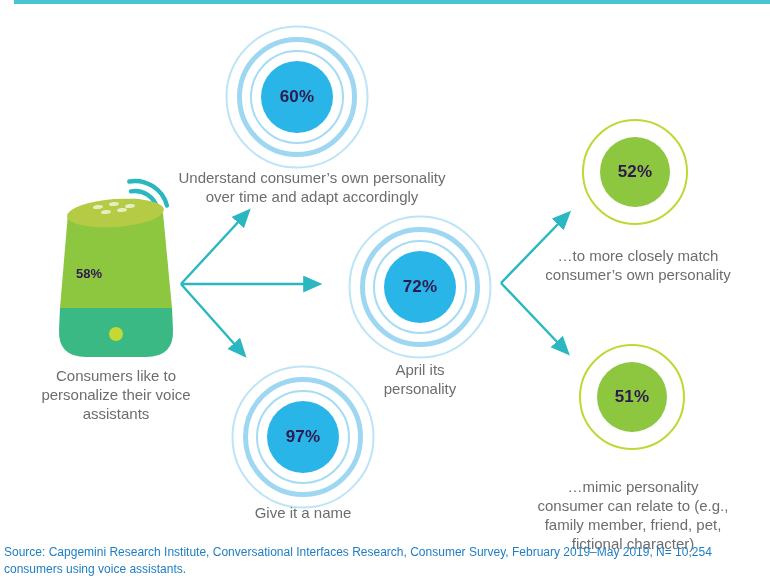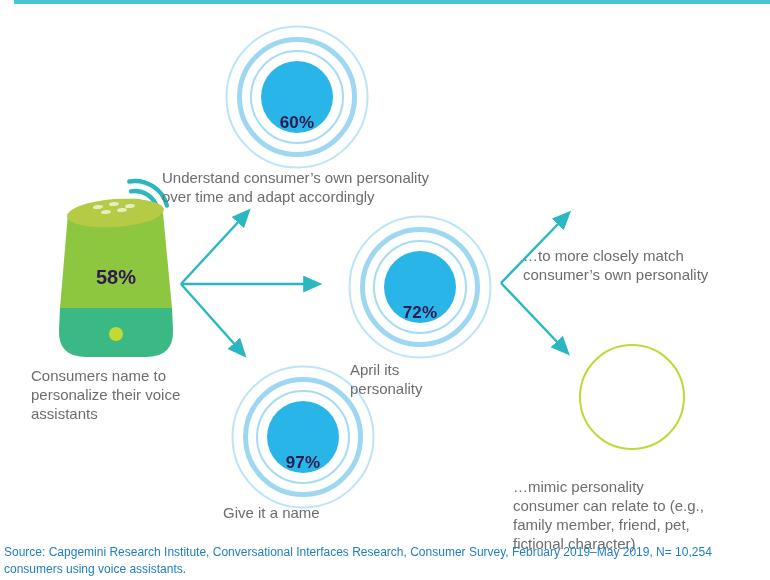--- a/index.html
+++ b/index.html
@@ -8,34 +8,34 @@
     font-family:"Liberation Sans",sans-serif;
   }
   .topline{position:absolute;left:14px;right:0;top:0;height:4px;background:var(--topline);}
   svg.overlay{position:absolute;left:0;top:0;pointer-events:none;}
   .node{position:absolute;}
   .node .ring,.node .solid{position:absolute;left:50%;top:50%;transform:translate(-50%,-50%);border-radius:50%;}
   .node.blue{width:144px;height:144px;}
   .node.blue .r3{width:139px;height:139px;border:2px solid var(--blueRing3);}
   .node.blue .r2{width:110px;height:110px;border:5px solid var(--blueRing2);}
   .node.blue .r1{width:90px;height:90px;border:2px solid var(--blueRing1);}
-  .node.blue .solid{width:72px;height:72px;background:var(--blue);display:flex;align-items:flex-end;justify-content:center;}
+  .node.blue .solid{width:72px;height:72px;background:var(--blue);display:flex;align-items:center;justify-content:center;}
   .node.green{width:106px;height:106px;}
   .node.green .r1{width:102px;height:102px;border:2px solid var(--greenRing);}
   .node.green .solid{width:70px;height:70px;background:var(--green);display:flex;align-items:center;justify-content:center;}
   .pct{font-size:17px;font-weight:700;color:var(--navy);letter-spacing:.2px;}
   .label{
     position:absolute;color:var(--gray);font-size:15px;line-height:19px;
-    text-align:left;white-space:pre-line;
+    text-align:center;white-space:pre-line;
   }
   .source{
     position:absolute;left:4px;top:544px;width:762px;color:var(--source);
     font-size:12px;line-height:17px;white-space:pre-line;text-align:left;
   }
-  .pct58{position:absolute;left:76px;top:266px;width:80px;text-align:center;font-size:20px;font-weight:700;color:var(--navy);}
+  .pct58{position:absolute;left:76px;top:266px;width:80px;font-size:13px;font-weight:700;color:var(--navy);}
 </style>
 </head>
 <body>
 
 <div class="canvas">
 
   <div class="topline"></div>
 
   <svg class="overlay" width="770" height="580" viewBox="0 0 770 580">
     <defs>
@@ -70,21 +70,21 @@
       <path d="M181,284 L237,347" marker-end="url(#ah)"></path>
     </g>
 
     <g style="stroke:var(--teal);stroke-width:2.4;fill:none;">
       <path d="M501,283 L561,221" marker-end="url(#ah)"></path>
       <path d="M501,283 L560,345" marker-end="url(#ah)"></path>
     </g>
   </svg>
 
   <div class="pct58">58%</div>
-  <div class="label" style="left:31px;top:366px;width:170px">Consumers name to
+  <div class="label" style="left:31px;top:366px;width:170px">Consumers like to
 personalize their voice
 assistants</div>
 
   <div class="node blue" style="left:225px;top:25px">
     <div class="ring r3"></div>
     <div class="ring r2"></div>
     <div class="ring r1"></div>
     <div class="solid">
       <span class="pct">60%</span>
     </div>
@@ -101,23 +101,32 @@
 
   <div class="node blue" style="left:231px;top:365px">
     <div class="ring r3"></div>
     <div class="ring r2"></div>
     <div class="ring r1"></div>
     <div class="solid">
       <span class="pct">97%</span>
     </div>
   </div>
 
+  <div class="node green" style="left:582px;top:119px">
+    <div class="ring r1"></div>
+    <div class="solid">
+      <span class="pct">52%</span>
+    </div>
+  </div>
 
   <div class="node green" style="left:579px;top:344px">
     <div class="ring r1"></div>
+    <div class="solid">
+      <span class="pct">51%</span>
+    </div>
   </div>
 
   <div class="label" style="left:162px;top:168px;width:300px">Understand consumer’s own personality
 over time and adapt accordingly</div>
   <div class="label" style="left:350px;top:360px;width:140px">April its
 personality</div>
   <div class="label" style="left:523px;top:246px;width:230px">…to more closely match
 consumer’s own personality</div>
   <div class="label" style="left:223px;top:503px;width:160px">Give it a name</div>
   <div class="label" style="left:513px;top:477px;width:240px">…mimic personality

